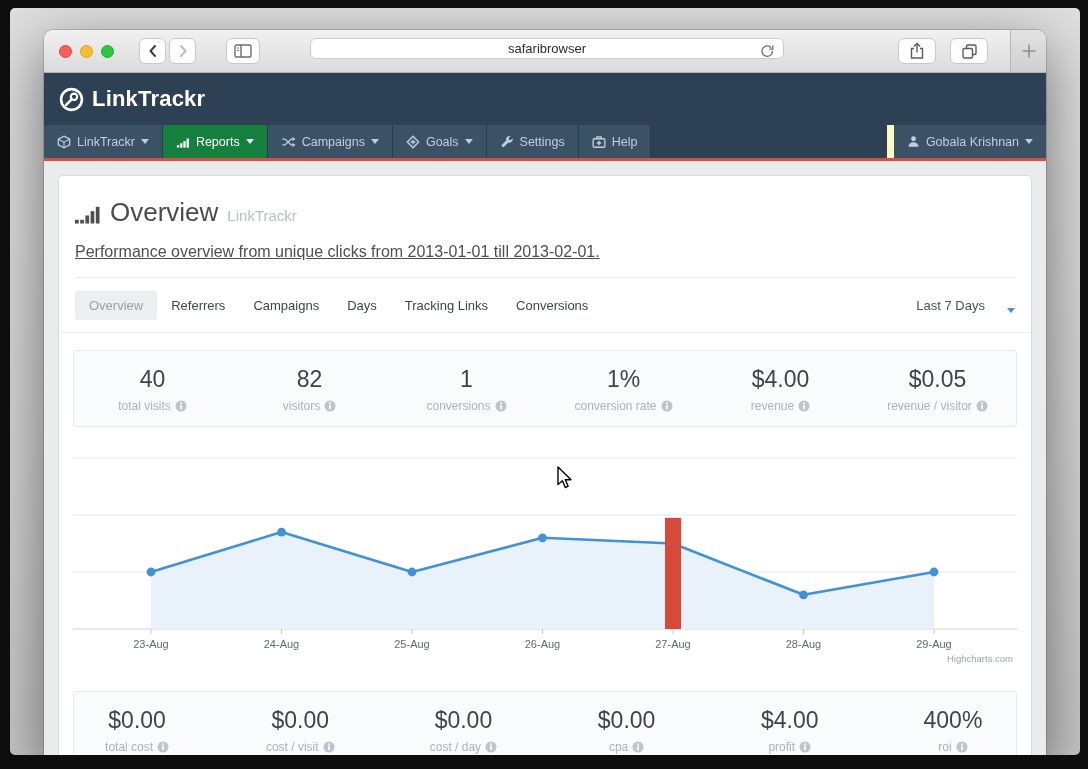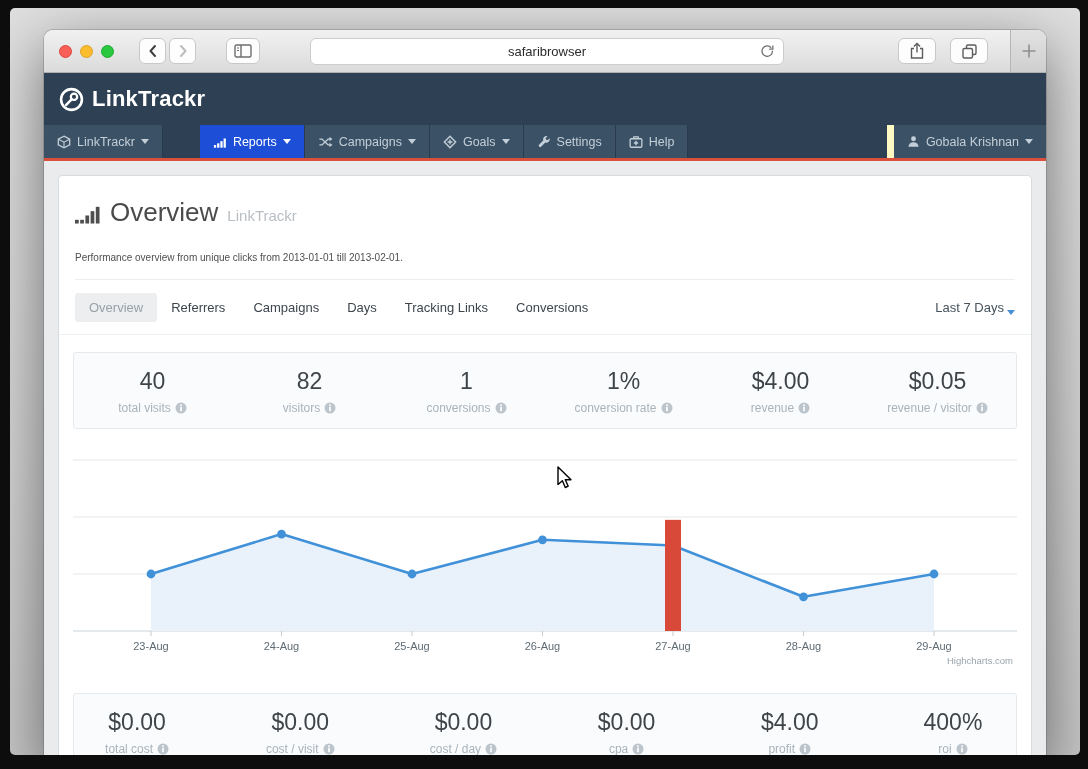--- a/index.html
+++ b/index.html
@@ -39,21 +39,21 @@
   .light.yellow { background:#fbbd2e; border:1px solid #dfa023; }
   .light.green  { background:#2ac840; border:1px solid #1eaa31; }
   .tb-btn {
     width:27px; height:26px; background:#fdfdfd; border:1px solid #c8c8c8;
     border-radius:6px; display:flex; align-items:center; justify-content:center;
     flex:0 0 auto;
   }
   .nav-group { display:flex; gap:3px; margin-left:25px; }
   .sidebar-btn { margin-left:30px; width:34px; }
   .addressbar {
-    position:absolute; left:266px; top:8px; width:474px; height:27px;
+    position:absolute; left:266px; top:8px; width:474px; height:21px;
     background:#fff; border:1px solid #cccccc; border-radius:6px;
     display:flex; align-items:center; justify-content:center;
     font-size:13px; color:#2b2b2b;
   }
   .reload { position:absolute; right:7px; top:5px; }
   .right-btns { position:absolute; right:58px; top:8px; display:flex; gap:14px; }
   .newtab-stub {
     position:absolute; right:0; top:0; bottom:0; width:36px;
     background:linear-gradient(180deg,#e2e2e2,#cfcfd0);
     border-left:1px solid #b5b5b5;
@@ -65,43 +65,43 @@
     padding-left:14px; gap:7px;
   }
   .logo-text { color:#fff; font-size:22px; font-weight:bold; letter-spacing:.2px; }
   
   .navbar { height:33px; background:#2e4154; display:flex; font-size:12.5px; }
   .nav-item {
     display:flex; align-items:center; gap:6px; padding:0 13px;
     background:#3b5166; color:#c3cfd8; border-right:1px solid #283a4b;
     cursor:default; white-space:nowrap;
   }
-  .nav-item.active { background:#1d4ed8; color:#fff;margin-left:37px; }
+  .nav-item.active { background:#15803d; color:#fff; }
   .nav-user { margin-left:auto; border-right:none; border-left:7px solid #fef9c3; }
   .red-line { height:3px; background:#da4f3c; }
   
   .page { padding:14px 14px 0; }
   .card {
     background:#fff; border:1px solid #d8dbde; border-radius:4px;
     min-height:600px; overflow:hidden;
   }
   .title-block { padding:21px 16px 0; }
   .title-row { display:flex; align-items:baseline; gap:9px; }
   .page-title { font-size:26px; color:#4b4b4b; font-weight:500; }
   .page-brand { font-size:15px; color:#b9bec3; }
-  .page-subtitle { font-size:10px; color:#4f4f4f; margin-top:24px; }
+  .page-subtitle { font-size:16px; color:#4f4f4f; margin-top:15px;text-decoration:underline; }
   .title-divider { border-bottom:1px solid #ebeeef; margin-top:16px; }
   
   .tabs-row {
     display:flex; align-items:center; padding:13px 16px 12px;
     border-bottom:1px solid #eef1f2; font-size:13px;
   }
   .tab { padding:7px 14px; color:#3d454d; border-radius:3px; cursor:pointer; }
   .tab.active { background:#eceef0; color:#98a1a8; }
-  .period { margin-left:auto; display:flex; align-items:flex-end; gap:3px;
+  .period { margin-left:auto; display:flex; align-items:flex-end; gap:22px;
             color:#46525c; cursor:pointer; }
   
   .stats-box {
     margin:17px 14px 0; background:#fafbfc; border:1px solid #e7eaec;
     border-radius:3px; display:flex; padding:15px 0 13px;
   }
   .stat { flex:1; text-align:center; }
   .stat-value { font-size:23px; color:#3f4449; font-weight:500; }
   .stat-label { font-size:12px; color:#a9b3bb; margin-top:6px;
                 display:flex; align-items:center; justify-content:center; gap:4px; }

